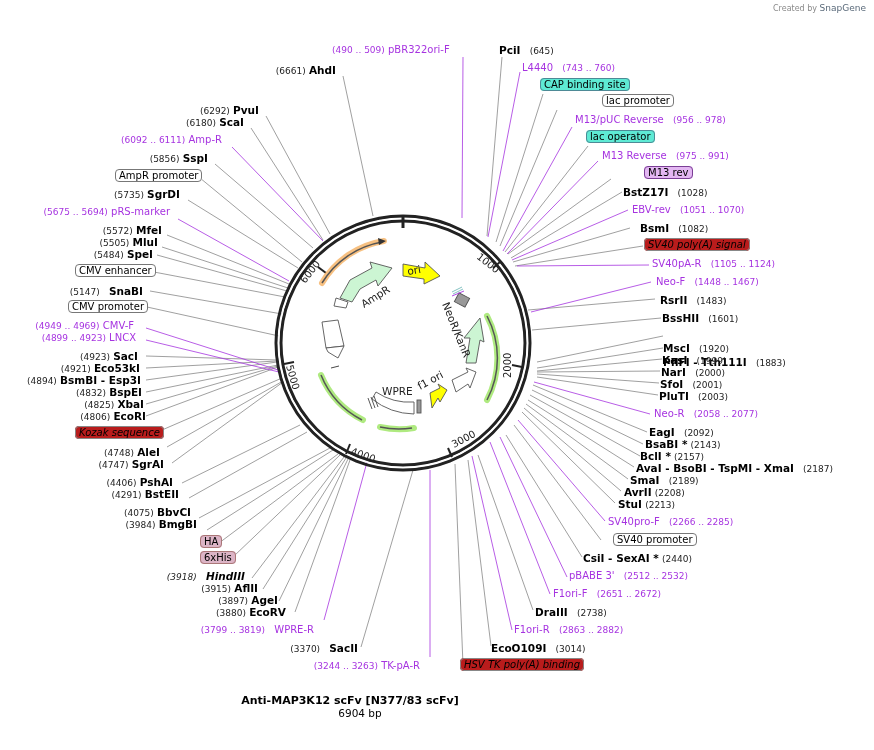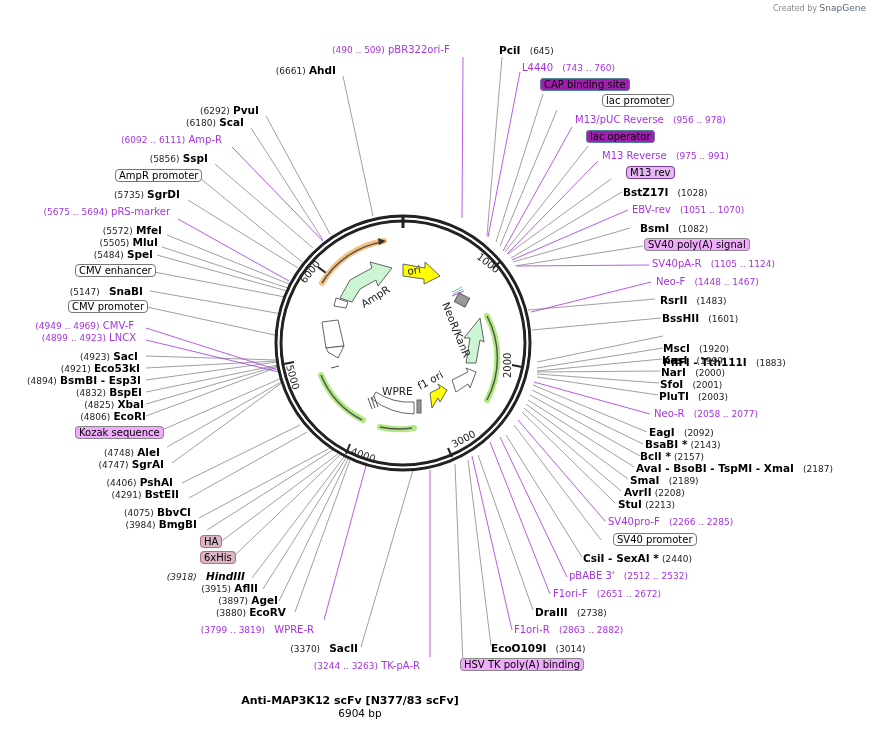--- a/index.html
+++ b/index.html
@@ -5,22 +5,22 @@
   html,body{margin:0;padding:0;background:#fff;}
   body{width:874px;height:750px;position:relative;overflow:hidden;font-family:"DejaVu Sans",sans-serif;}
   #map{position:absolute;left:0;top:0;}
   .lbl{position:absolute;white-space:nowrap;font-size:10px;line-height:12px;color:#000;}
   .lbl.left{text-align:right;}
   .enz{font-weight:bold;font-size:10.5px;}
   .pos{font-size:9px;color:#222;}
   .primer{color:#a633e0;font-size:10px;}
   .primer .pos{color:#a633e0;}
   .feat{border:1px solid #777;border-radius:4px;padding:0 3px;font-size:10px;background:#fff;}
-  .feat.teal{background:#a21caf;border-color:#4e8a96;}
-  .feat.grey{background:#f0abfc;border-color:#888;}
+  .feat.teal{background:#5eead4;border-color:#4e8a96;}
+  .feat.grey{background:#b91c1c;border-color:#888;font-style:italic;}
   .feat.pink{background:#dcb4c6;border-color:#a77;}
   .feat.violet{background:#e3b7f2;border-color:#7a3e95;}
   #title{position:absolute;left:0;width:700px;top:694px;text-align:center;font-weight:bold;font-size:11px;}
   #bp{position:absolute;left:0;width:720px;top:707px;text-align:center;font-size:10.5px;}
   #credit{position:absolute;right:8px;top:3px;font-size:8px;color:#8a8a8a;}
   #credit b{color:#5a6a7a;font-weight:normal;font-size:9px;}
   .gap{display:inline-block;width:6px;}
 </style>
 </head>
 <body>
@@ -200,21 +200,21 @@
   <div class="lbl primer left" style="left:332px;top:44px;">
     <span class="pos">(490 .. 509)</span> <span>pBR322ori-F</span>
   </div>
   <div class="lbl" style="left:499px;top:44px;"><span class="enz">PciI</span> <span class="gap"></span><span class="pos">(645)</span></div>
   <div class="lbl primer" style="left:522px;top:62px;"><span>L4440</span> <span class="gap"></span><span class="pos">(743 .. 760)</span></div>
   <div class="lbl" style="left:540px;top:79px;"><span class="feat teal">CAP binding site</span></div>
   <div class="lbl" style="left:556px;top:95px;padding-left:46px;"><span class="feat">lac promoter</span></div>
   <div class="lbl primer" style="left:575px;top:114px;"><span>M13/pUC Reverse</span> <span class="gap"></span><span class="pos">(956 .. 978)</span></div>
   <div class="lbl" style="left:586px;top:131px;"><span class="feat teal">lac operator</span></div>
   <div class="lbl primer" style="left:602px;top:150px;"><span>M13 Reverse</span> <span class="gap"></span><span class="pos">(975 .. 991)</span></div>
-  <div class="lbl" style="left:610px;top:167px;padding-left:16px;"><span class="feat violet">M13 rev</span></div>
+  <div class="lbl" style="left:628px;top:167px;padding-left:16px;"><span class="feat violet">M13 rev</span></div>
   <div class="lbl" style="left:623px;top:186px;"><span class="enz">BstZ17I</span> <span class="gap"></span><span class="pos">(1028)</span></div>
   <div class="lbl primer" style="left:632px;top:204px;"><span>EBV-rev</span> <span class="gap"></span><span class="pos">(1051 .. 1070)</span></div>
   <div class="lbl" style="left:640px;top:222px;"><span class="enz">BsmI</span> <span class="gap"></span><span class="pos">(1082)</span></div>
   <div class="lbl" style="left:644px;top:239px;"><span class="feat grey">SV40 poly(A) signal</span></div>
   <div class="lbl primer" style="left:652px;top:258px;"><span>SV40pA-R</span> <span class="gap"></span><span class="pos">(1105 .. 1124)</span></div>
   <div class="lbl primer" style="left:656px;top:276px;"><span>Neo-F</span> <span class="gap"></span><span class="pos">(1448 .. 1467)</span></div>
   <div class="lbl" style="left:660px;top:294px;"><span class="enz">RsrII</span> <span class="gap"></span><span class="pos">(1483)</span></div>
   <div class="lbl" style="left:662px;top:312px;"><span class="enz">BssHII</span> <span class="gap"></span><span class="pos">(1601)</span></div>
   <div class="lbl" style="left:663px;top:336px;margin-top:20px;"><span class="enz">PflFI - Tth111I</span> <span class="gap"></span><span class="pos">(1883)</span></div>
   <div class="lbl" style="left:663px;top:342px;"><span class="enz">MscI</span> <span class="gap"></span><span class="pos">(1920)</span></div>

